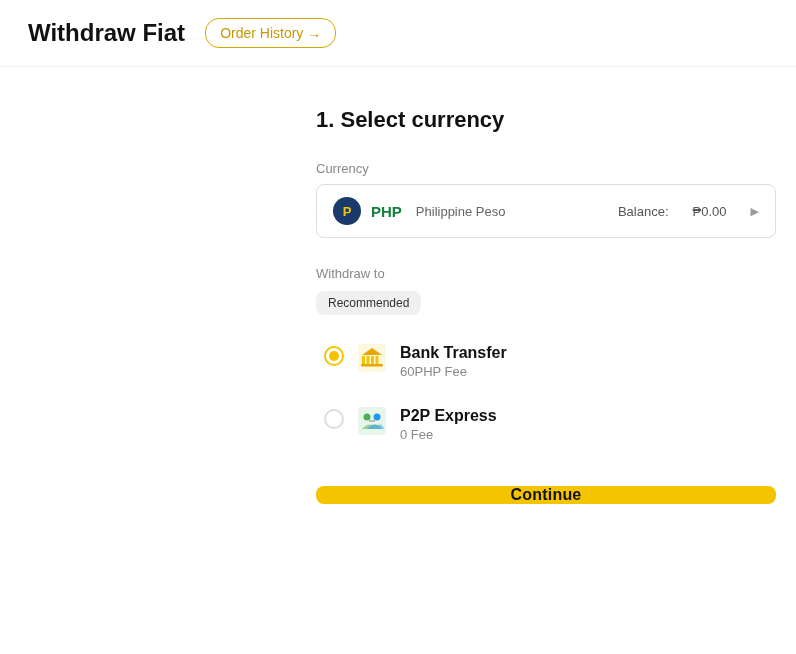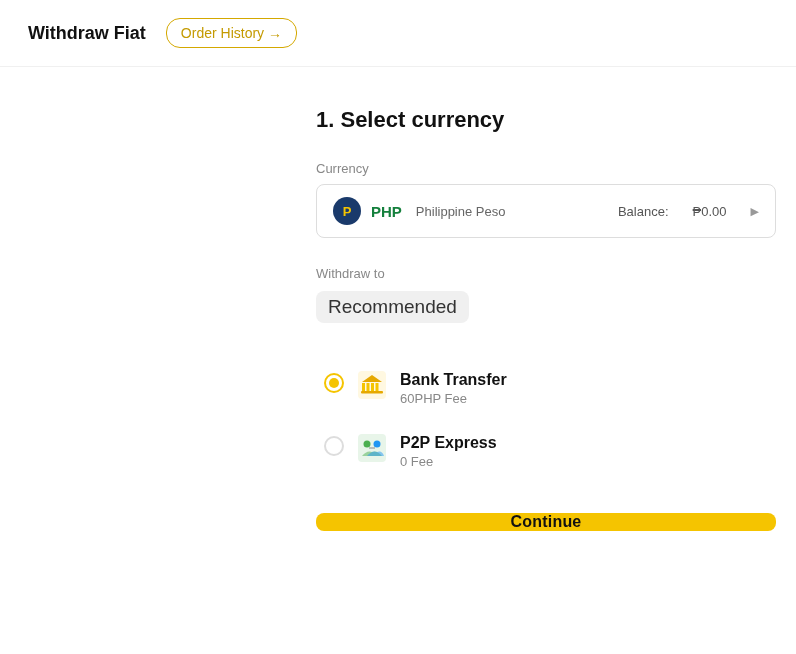--- a/index.html
+++ b/index.html
@@ -13,21 +13,21 @@
 
     
     .header {
       display: flex;
       align-items: center;
       padding: 18px 28px;
       border-bottom: 1px solid #f0f0f0;
       gap: 20px;
     }
     .header-title {
-      font-size: 18px;
+      font-size: 24px;
       font-weight: 700;
       color: #111;
     }
     .order-history-btn {
       border: 1px solid #d4a800;
       background: #fff;
       color: #c49a00;
       padding: 6px 14px;
       border-radius: 14px;
       font-size: 14px;
@@ -122,25 +122,25 @@
     .withdraw-to-label {
       font-size: 13px;
       color: #888;
       margin-bottom: 10px;
     }
 
     .recommended-badge {
       display: inline-block;
       background: #f0f0f0;
       color: #333;
-      font-size: 19px;
+      font-size: 12px;
       font-weight: 500;
       padding: 5px 12px;
       border-radius: 8px;
-      margin-bottom: 36px;
+      margin-bottom: 17px;
     }
 
     
     .payment-options {
       display: flex;
       flex-direction: column;
       gap: 4px;
       margin-bottom: 32px;
     }
 

